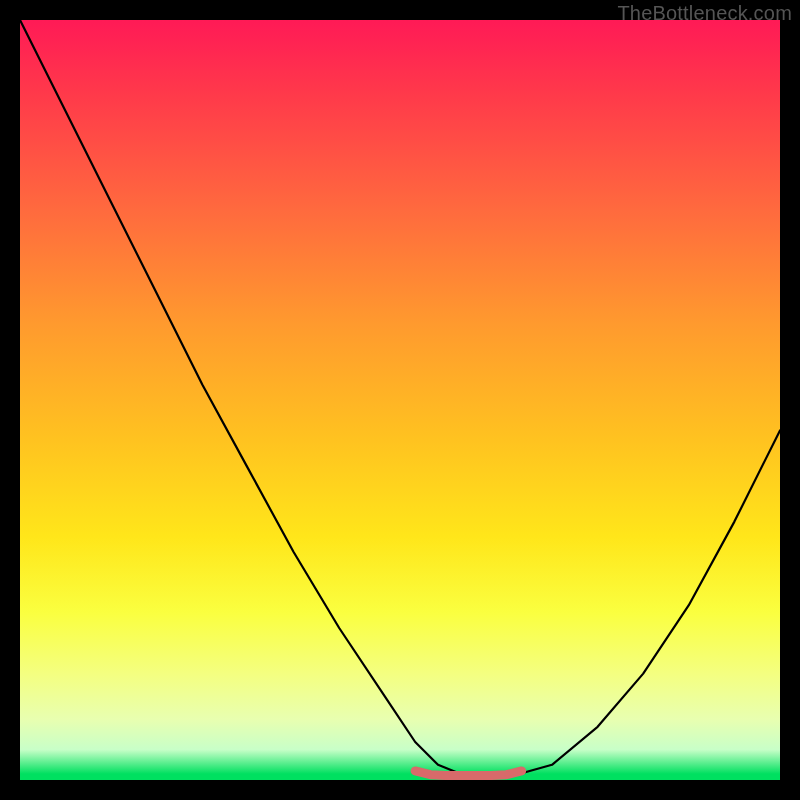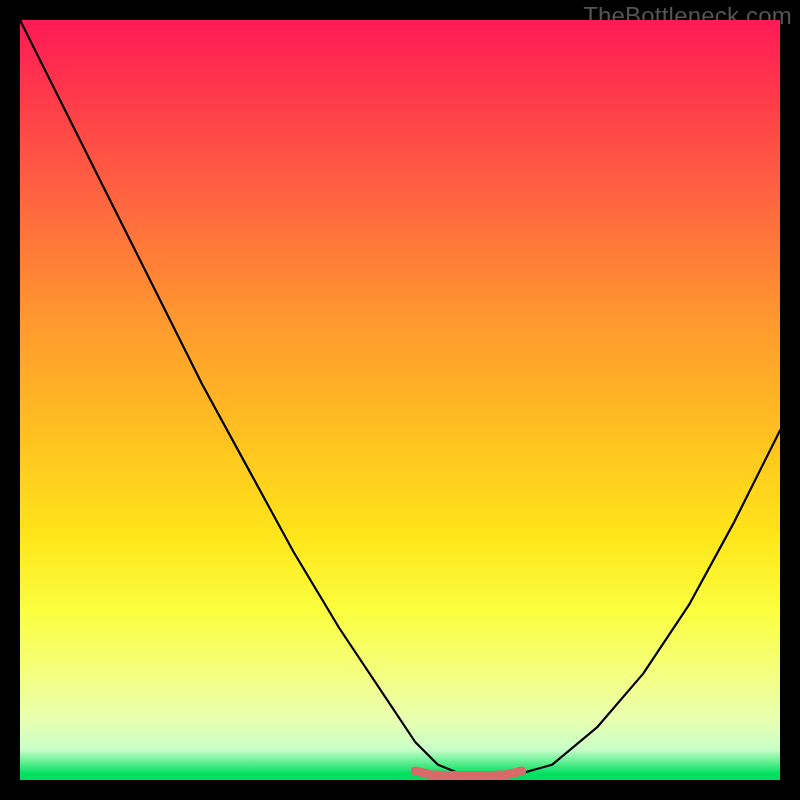--- a/index.html
+++ b/index.html
@@ -44,21 +44,21 @@
       #c8ffc8 96%,
       #00e060 99.2%,
       #00e060 100%
     );
   }
   .credit {
     position: absolute;
     top: 2px;
     right: 8px;
     color: #555;
-    font-size: 24px;
+    font-size: 20px;
     font-weight: 400;
     letter-spacing: 0.2px;
     user-select: none;
   }
   svg.curve {
     position: absolute;
     left: 0;
     top: 0;
     width: 760px;
     height: 760px;

